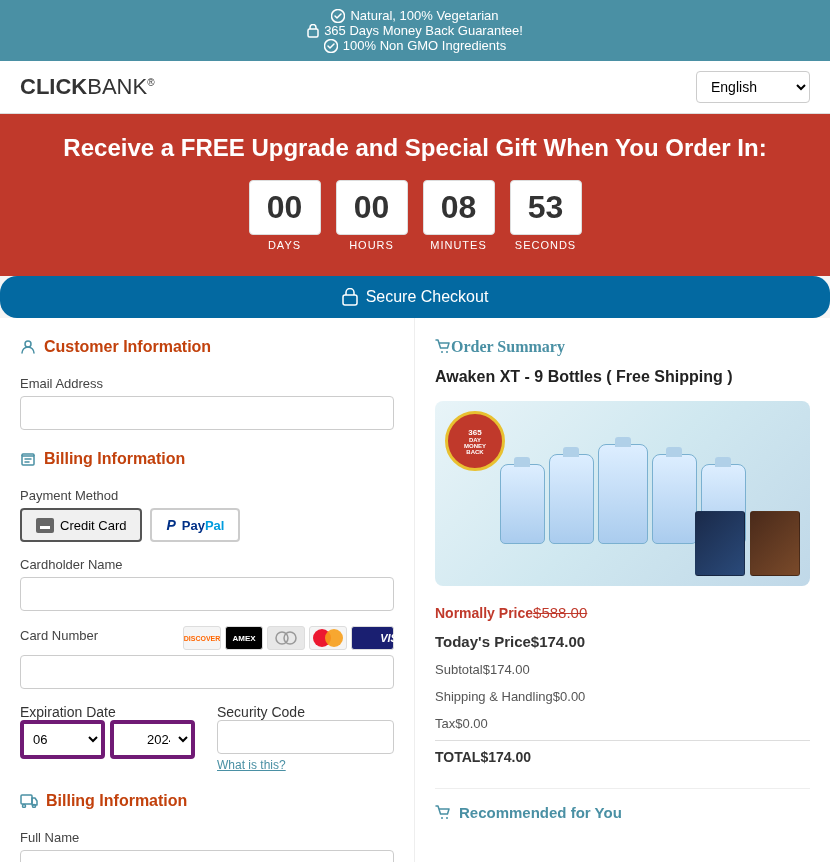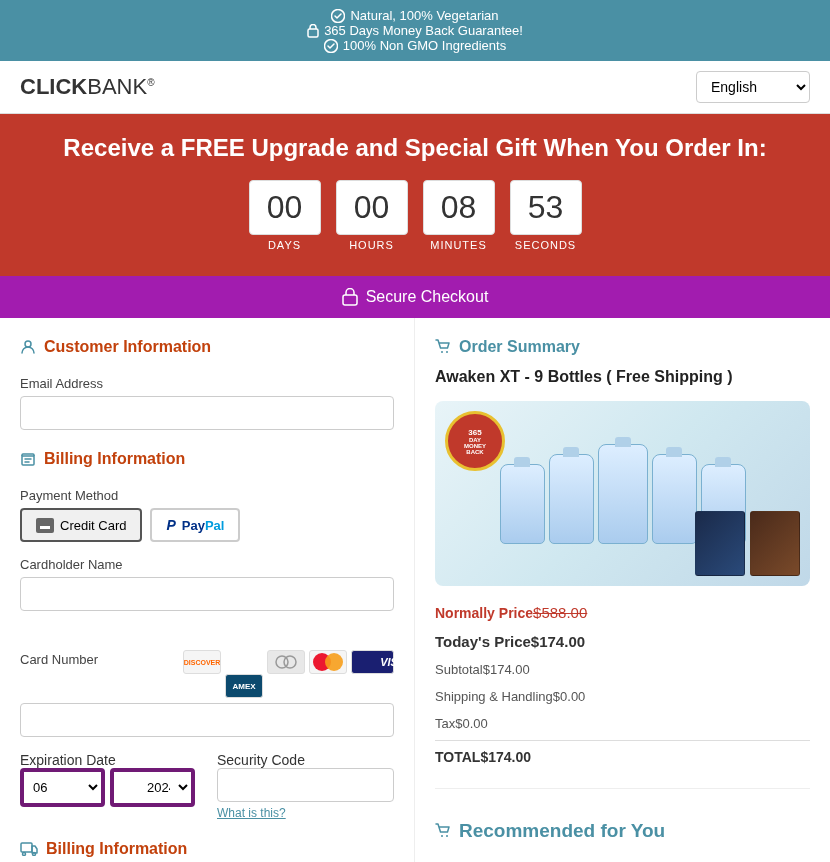--- a/index.html
+++ b/index.html
@@ -63,48 +63,49 @@
     }
     .countdown-item {
       display: flex;
       flex-direction: column;
       align-items: center;
     }
     .countdown-box {
       background: white;
       color: #333;
       font-size: 32px;
-      font-weight: normal;
+      font-weight: bold;
       width: 72px;
       height: 55px;
       display: flex;
       align-items: center;
       justify-content: center;
       border-radius: 4px;
       border: 1px solid #ddd;
     }
     .countdown-label {
       font-size: 11px;
       color: white;
       margin-top: 4px;
       letter-spacing: 1px;
     }
 
     
     .secure-checkout {
-      background: #a21caf;
+      background: #0369a1;
       color: white;
       text-align: center;
       padding: 12px;
       font-size: 16px;
       font-weight: 500;
       display: flex;
       align-items: center;
       justify-content: center;
       gap: 8px;
+      border-radius: 17px;
     }
 
     
     .main-content {
       display: flex;
       gap: 0;
       background: white;
     }
 
     
@@ -183,21 +184,21 @@
       height: 24px;
       border-radius: 3px;
       display: flex;
       align-items: center;
       justify-content: center;
       font-size: 8px;
       font-weight: bold;
       border: 1px solid #ddd;
     }
     .discover { background: #f5f5f5; color: #ff6600; font-size: 7px; }
-    .amex { background: #0c4a6e; color: white; margin-top: 48px; }
+    .amex { background: #000000; color: white; }
     .diners { background: #f5f5f5; color: #666; }
     .mastercard-icon { background: #f5f5f5; }
     .visa-icon { background: #1a1f71; color: white; font-style: italic; font-size: 11px; font-weight: 900; padding-left: 41px; }
 
     .card-number-row {
       display: flex;
       justify-content: space-between;
       align-items: center;
       margin-bottom: 5px;
     }
@@ -231,25 +232,26 @@
 
     
     .right-col {
       flex: 1;
       padding: 20px;
     }
 
     .order-summary-header {
       display: flex;
       align-items: center;
-      gap: 8px;
+      gap: 0;
       color: #4a90a4;
       font-size: 16px;
       font-weight: 600;
       margin-bottom: 12px;
+      font-family: Liberation Serif, serif;
     }
 
     .product-title {
       font-size: 16px;
       font-weight: bold;
       margin-bottom: 15px;
       color: #222;
     }
 
     .product-image-area {
@@ -341,24 +343,24 @@
     .today-value { font-weight: bold; font-size: 15px; }
     .subtotal-row, .detail-row { font-size: 13px; color: #555; }
     .detail-value { font-size: 13px; color: #555; }
     .total-row { font-weight: bold; font-size: 14px; border-top: 1px solid #ddd; padding-top: 8px; margin-top: 5px; }
 
     .recommended-header {
       display: flex;
       align-items: center;
       gap: 8px;
       color: #4a90a4;
-      font-size: 19px;
+      font-size: 15px;
       font-weight: 600;
       margin-top: 20px;
-      padding-top: 31px;
+      padding-top: 15px;
       border-top: 1px solid #eee;
     }
 
     
     .mc-circles { position: relative; width: 30px; height: 18px; }
     .mc-left { position: absolute; left: 0; top: 0; width: 18px; height: 18px; border-radius: 50%; background: #eb001b; opacity: 0.9; }
     .mc-right { position: absolute; left: 12px; top: 0; width: 18px; height: 18px; border-radius: 50%; background: #f79e1b; opacity: 0.9; }
 
     .paypal-logo { font-size: 13px; font-weight: bold; }
     .paypal-blue { color: #003087; }

